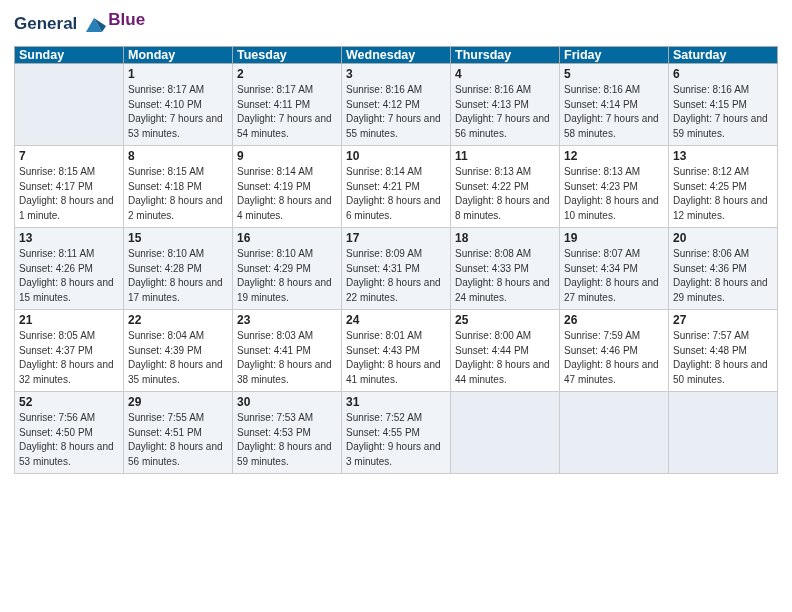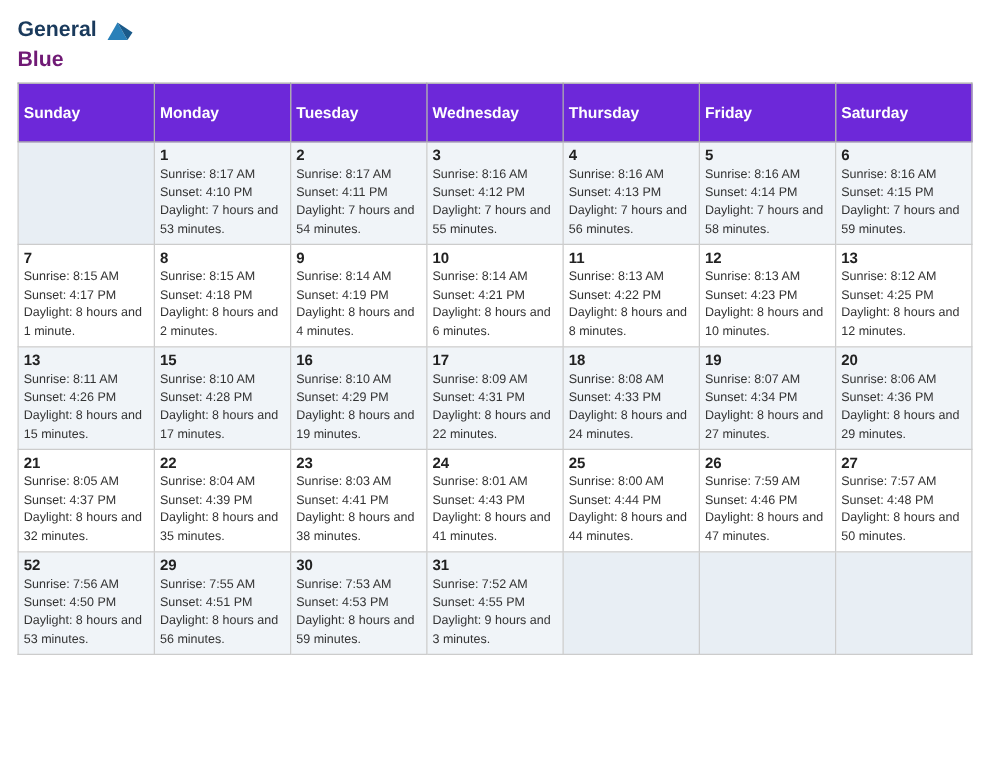--- a/index.html
+++ b/index.html
@@ -48,25 +48,25 @@
     .calendar-subtitle {
       font-size: 14px;
       color: #444;
     }
     table {
       width: 100%;
       border-collapse: collapse;
       table-layout: fixed;
     }
     th {
-      background: #6d28d9;
+      background: #0369a1;
       color: #fff;
       font-size: 12.5px;
       font-weight: bold;
-      padding: 16px 4px;
+      padding: 1px 4px;
       text-align: left;
       border: 1px solid #aaa;
     }
     td {
       vertical-align: top;
       border: 1px solid #ccc;
       padding: 3px 4px 4px 4px;
       height: 82px;
       background: #fff;
       font-size: 10.5px;
@@ -89,21 +89,20 @@
       color: #333;
     }
     .row-shaded td {
       background: #f0f4f8;
     }
     .row-shaded td.empty {
       background: #e8eef4;
     }
     .logo-wrapper {
       display: flex;
-      flex-direction: column;
       align-items: flex-start;
     }
     .logo-line {
       display: flex;
       align-items: center;
     }
   </style>
 </head>
 <body>
 

